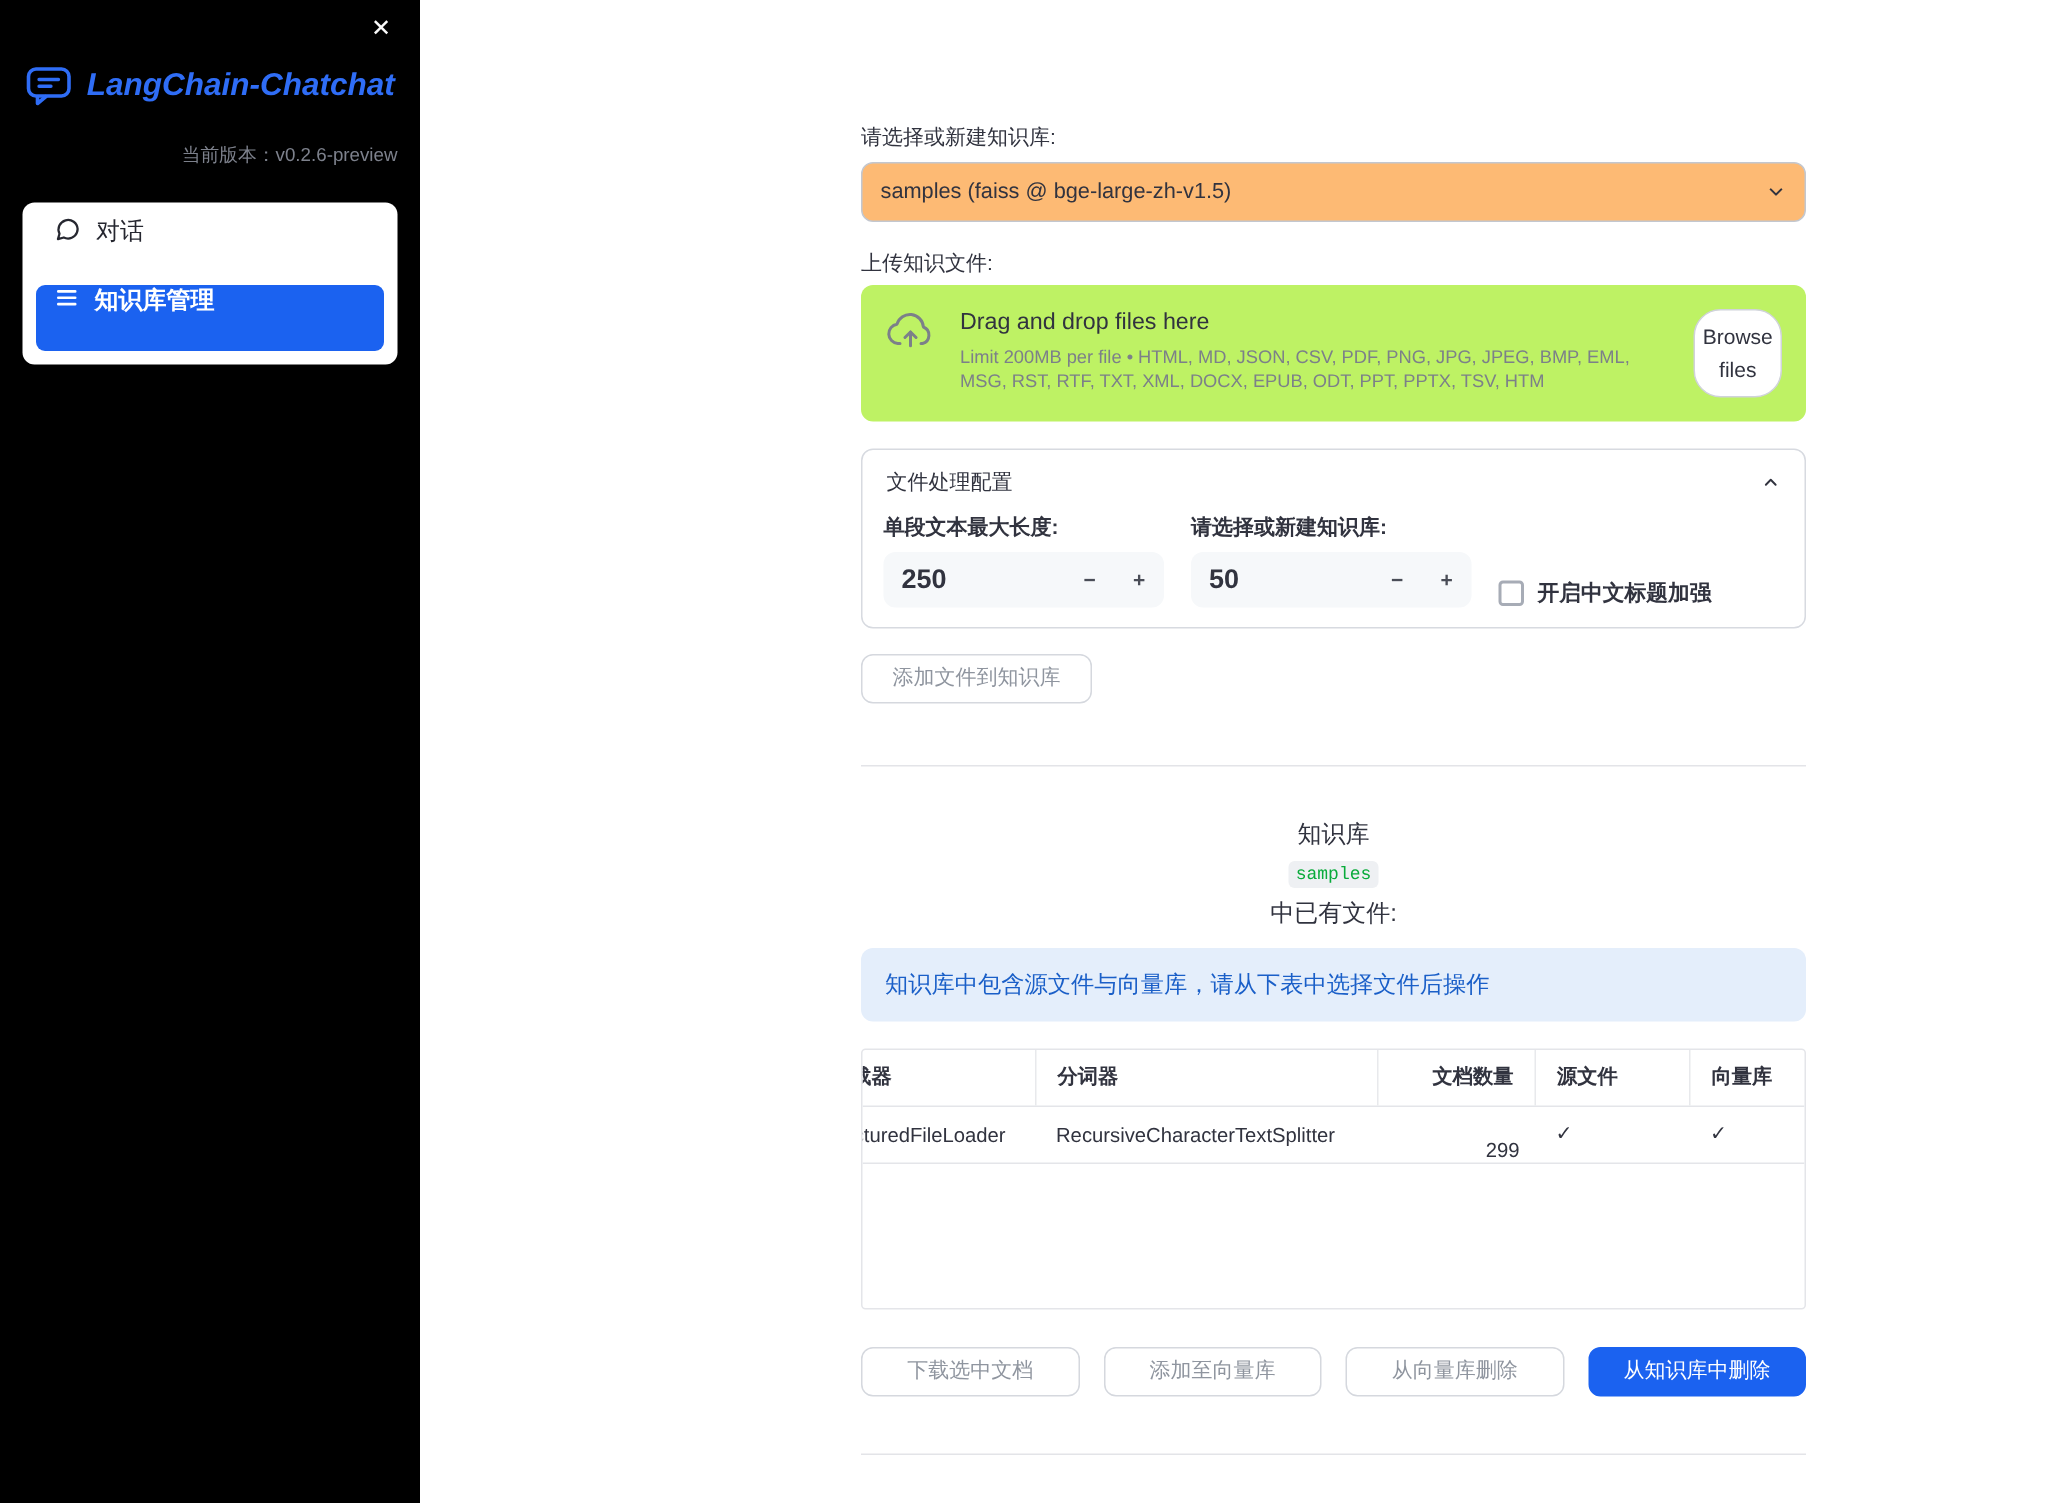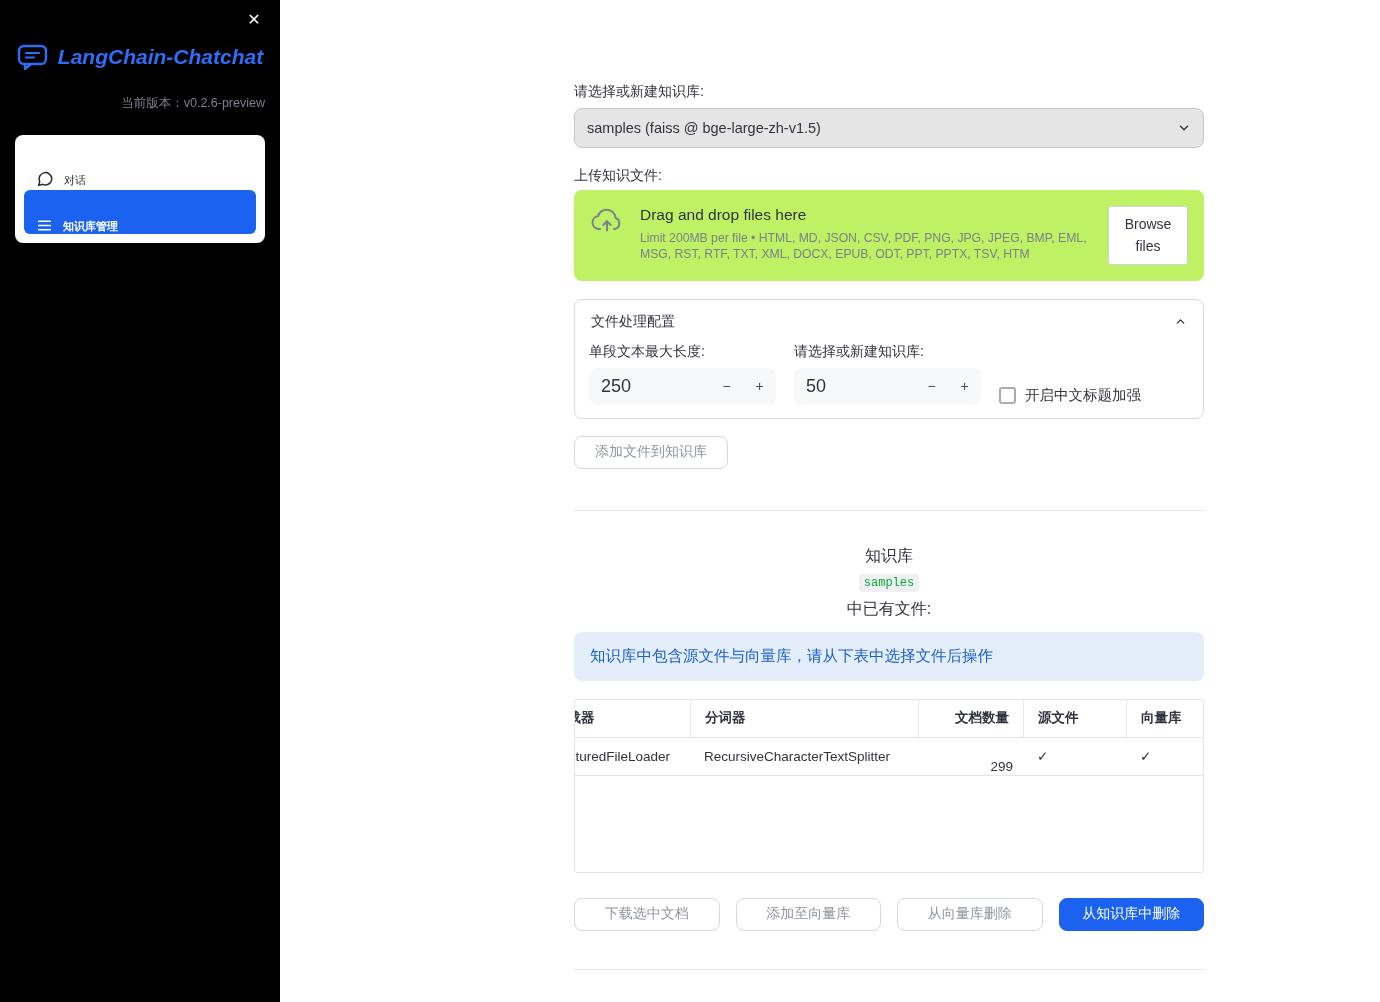--- a/index.html
+++ b/index.html
@@ -30,64 +30,64 @@
   }
   .version {
     margin-top: 24px; padding-right: 15px; text-align: right;
     color: #7d818c; font-size: 12.5px;
   }
   .nav-card {
     margin: 23px 15px 0 15px; background: #ffffff; border-radius: 8px;
     padding: 9px;
   }
   .nav-item {
-    display: flex; align-items: flex-end; gap: 10px; height: 44px;
-    padding: 0 12px; border-radius: 6px; font-size: 11px; color: #262730;
+    display: flex; align-items: flex-start; gap: 10px; height: 44px;
+    padding: 0 12px; border-radius: 6px; font-size: 16px; color: #262730;
     cursor: pointer;
   }
   .nav-item + .nav-item { margin-top: 2px; }
   .nav-item.active { background: #1b62f0; color: #ffffff; font-weight: bold; }
 
   
   .content {
     position: absolute; left: 574px; top: 0; width: 630px;
   }
   .field-label { margin-top: 0; font-size: 14px; color: #31333f; }
   .lbl-1 { margin-top: 83px; }
   .selectbox {
     margin-top: 7px; height: 40px; border: 1px solid #c3c7cf; border-radius: 8px;
-    display: flex; align-items: center; padding: 0 12px; background: #e5e5e5;
+    display: flex; align-items: center; padding: 0 12px; background: #fdba74;
     cursor: pointer; justify-content: space-between;
   }
   .selectbox .value { font-size: 14.5px; color: #31333f; }
 
   .lbl-2 { margin-top: 19px; }
   .dropzone {
     margin-top: 5px; background: #bef264; border-radius: 8px;
     display: flex; align-items: flex-start; padding: 16px; gap: 16px; min-height: 86px;
   }
   .dz-text { flex: 1; }
   .dz-title { font-size: 15.5px; color: #31333f; }
   .dz-limit { margin-top: 6px; font-size: 12.2px; color: #7c8089; line-height: 1.32; max-width: 478px; }
   .browse-btn {
-    width: 80px; min-height: 50px; background: #ffffff; border: 1px solid #d0d3da;
-    border-radius: 3px; font-size: 14px; color: #31333f; text-align: center;
+    width: 59px; min-height: 50px; background: #ffffff; border: 1px solid #d0d3da;
+    border-radius: 18px; font-size: 14px; color: #31333f; text-align: center;
     display: flex; align-items: center; justify-content: center; padding: 6px 19px;
     cursor: pointer; line-height: 1.6;
   }
 
   .expander {
     margin-top: 18px; border: 1px solid #d7dae0; border-radius: 8px;
   }
   .exp-header {
     display: flex; align-items: center; justify-content: space-between;
     padding: 13px 16px 11px 16px; cursor: pointer;
   }
   .exp-title { font-size: 14px; color: #31333f; }
-  .exp-body { padding: 0 14px 13px 14px; display: flex; gap: 18px; }
+  .exp-body { padding: 0 14px 13px 14px; display: flex; gap: 18px; font-weight: bold; }
   .num-group { width: 187px; }
   .num-label { font-size: 14px; color: #31333f; margin-bottom: 7px; margin-top: 1px; }
   .num-input {
     height: 37px; background: #f6f8fa; border-radius: 8px; display: flex;
     align-items: center; overflow: hidden;
   }
   .num-value { flex: 1; padding-left: 12px; font-size: 18px; color: #31333f; }
   .step-btn {
     width: 33px; height: 100%; display: flex; align-items: center; justify-content: center;
     font-size: 14px; color: #4a4d57; cursor: pointer;

